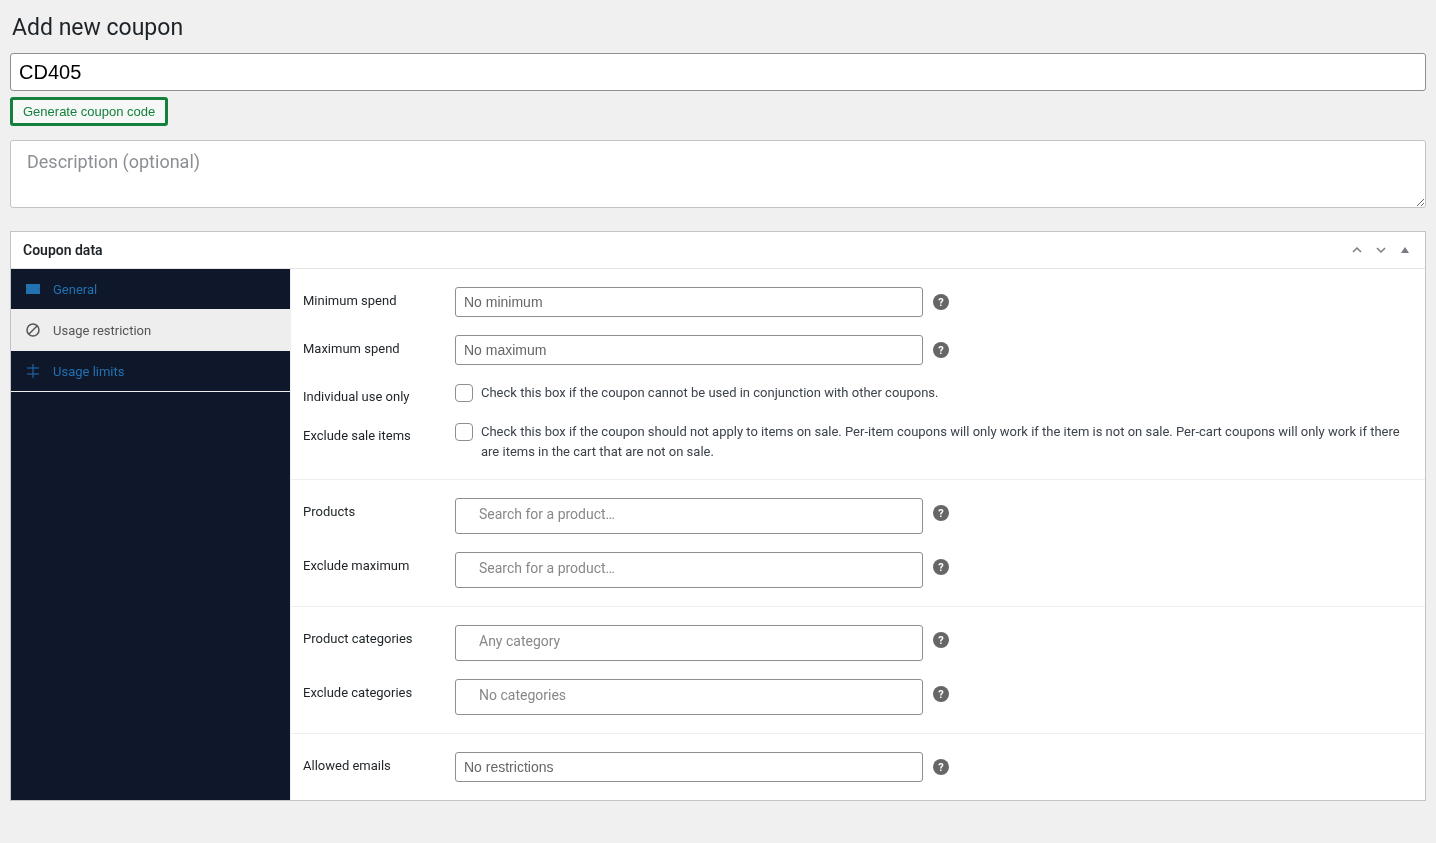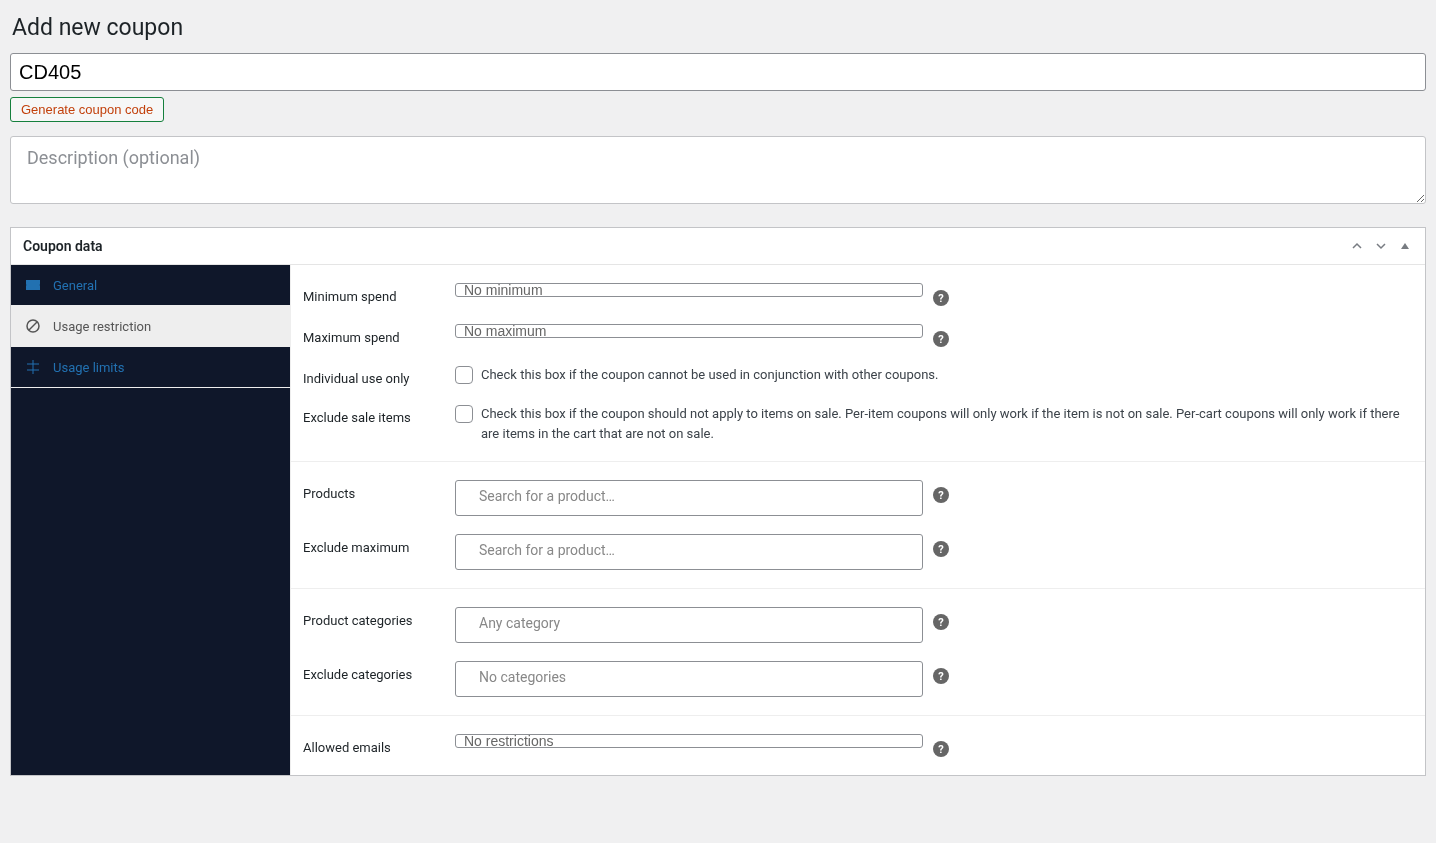--- a/index.html
+++ b/index.html
@@ -29,23 +29,23 @@
       border: 1px solid #8c8f94;
       border-radius: 3px;
       background: #fff;
       margin-bottom: 6px;
       outline: none;
     }
     .generate-btn {
       display: inline-block;
       padding: 4px 10px;
       font-size: 13px;
-      color: #c2410c;
+      color: #15803d;
       background: #f6f7f7;
-      border: 1px solid #15803d;
+      border: 3px solid #15803d;
       border-radius: 3px;
       cursor: pointer;
       margin-bottom: 14px;
     }
     .description-area {
       width: 100%;
       height: 68px;
       padding: 10px 16px;
       font-size: 18px;
       border: 1px solid #c3c4c7;
@@ -143,21 +143,21 @@
       padding-top: 6px;
     }
     .field-control {
       display: flex;
       align-items: flex-start;
       gap: 10px;
       flex: 1;
     }
     .text-input {
       width: 468px;
-      height: 14px;
+      height: 30px;
       padding: 4px 8px;
       border: 1px solid #8c8f94;
       border-radius: 3px;
       font-size: 14px;
       background: #fff;
     }
     .text-input::placeholder {
       color: #666;
     }
     .select-like {

